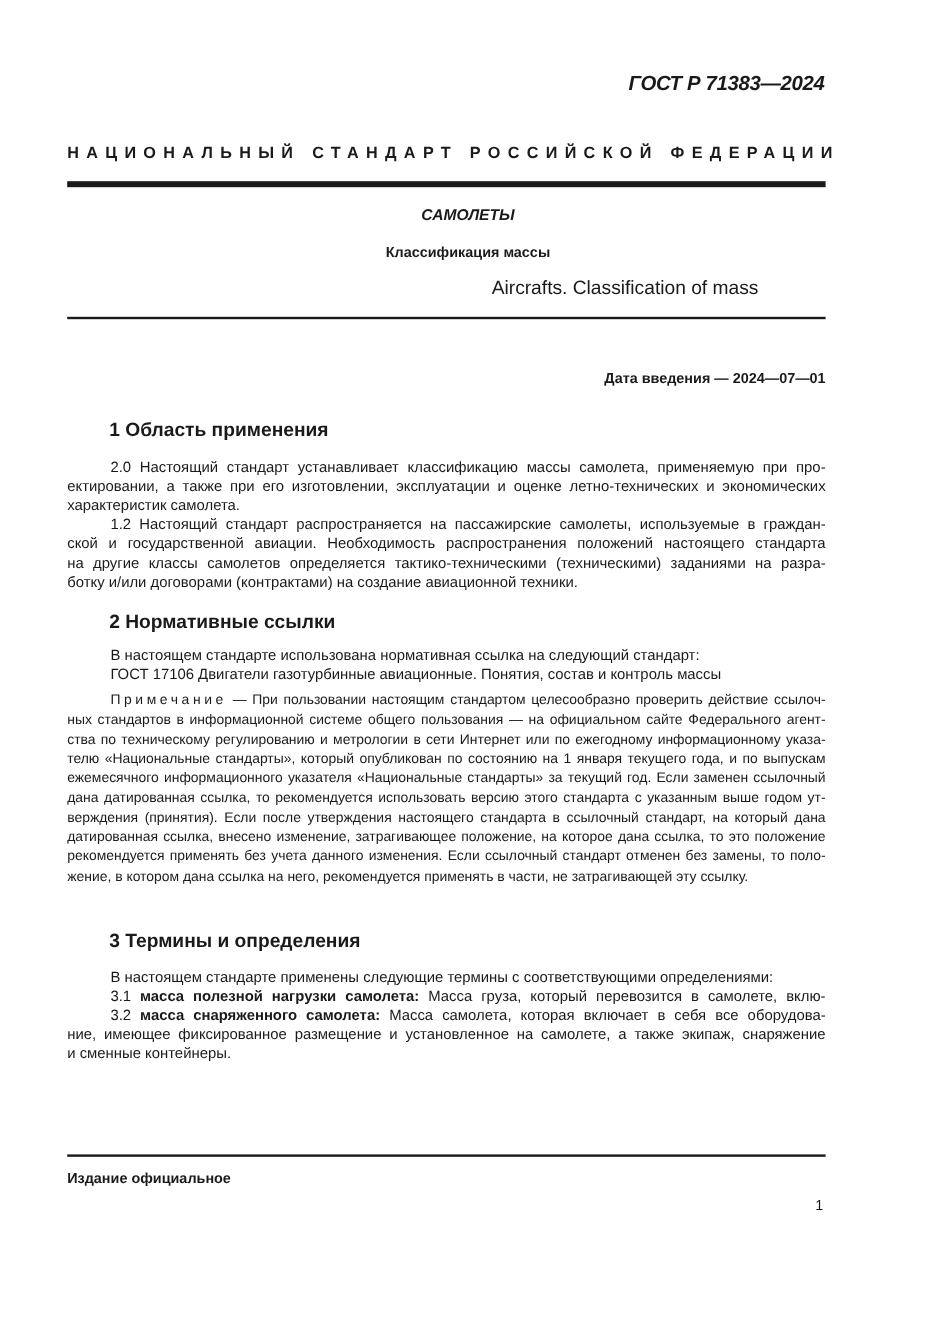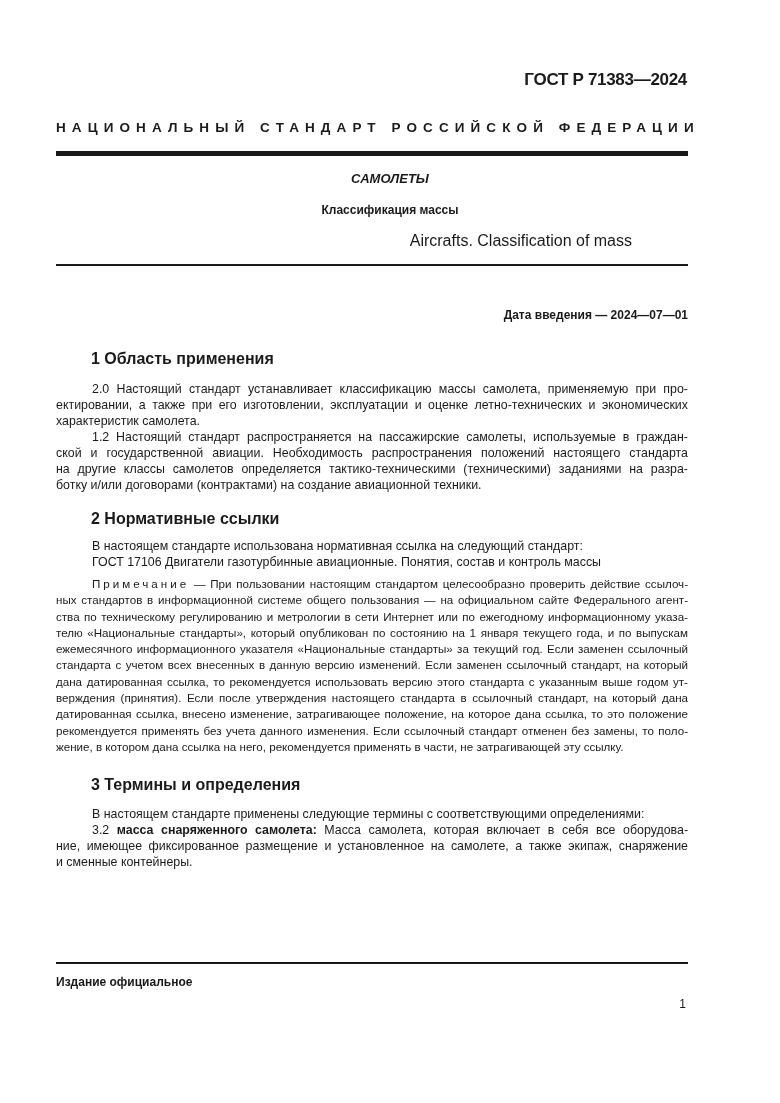--- a/index.html
+++ b/index.html
@@ -1,19 +1,19 @@
 <!DOCTYPE html>
 <html><head>
 <meta charset="utf-8">
 <style>
   html, body { margin: 0; padding: 0; background: #ffffff; }
   body { width: 780px; height: 1103px; position: relative; overflow: hidden;
          font-family: "Liberation Sans", sans-serif; color: #1a1a1a; }
   .abs { position: absolute; }
-  .doc-number { top: 70px; right: 93px; font-size: 17px; font-weight: bold; letter-spacing: -0.3px; }
+  .doc-number { top: 60px; right: 93px; font-size: 17px; font-weight: bold; letter-spacing: -0.3px; font-style: italic; }
   .national { top: 120px; left: 56px; width: 633px; font-size: 13.5px; font-weight: bold; letter-spacing: 6.1px; white-space: nowrap; }
   .rule-thick { top: 151px; left: 56px; width: 632px; height: 5px; background: #1a1a1a; }
   .title { top: 171px; left: 0; width: 780px; text-align: center; font-size: 13px; font-weight: bold; font-style: italic; }
   .subtitle { top: 203px; left: 0; width: 780px; text-align: center; font-size: 12px; font-weight: bold; }
   .entitle { top: 232px; left: 0; width: 632px; text-align: right; font-size: 16px; }
   .rule-thin { top: 264px; left: 56px; width: 632px; height: 2px; background: #1a1a1a; }
   .intro-date { top: 281px; right: 92px; font-size: 12px; font-weight: bold; margin-top: 27px; }
   .body-block { left: 56px; width: 632px; font-size: 12.4px; line-height: 16px; }
   .body-block .line { white-space: nowrap; display: block; text-align: justify; text-align-last: justify; }
   .body-block .line.last { text-align-last: left; }
@@ -56,31 +56,31 @@
 <div class="abs body-block" style="top:538px;">
   <span class="line last indent">В настоящем стандарте использована нормативная ссылка на следующий стандарт:</span>
   <span class="line last indent">ГОСТ 17106  Двигатели газотурбинные авиационные. Понятия, состав и контроль массы</span>
 </div>
 <div class="abs note-block" style="top:576px;">
   <span class="line indent"><span class="spaced">Примечание</span><span> — При пользовании настоящим стандартом целесообразно проверить действие ссылоч-</span></span>
   <span class="line">ных стандартов в информационной системе общего пользования — на официальном сайте Федерального агент-</span>
   <span class="line">ства по техническому регулированию и метрологии в сети Интернет или по ежегодному информационному указа-</span>
   <span class="line">телю «Национальные стандарты», который опубликован по состоянию на 1 января текущего года, и по выпускам</span>
   <span class="line">ежемесячного информационного указателя «Национальные стандарты» за текущий год. Если заменен ссылочный</span>
-  <span class="line">стандарта с учетом всех внесенных в данную версию изменений. Если заменен ссылочный стандарт, на который</span>
   <span class="line">дана датированная ссылка, то рекомендуется использовать версию этого стандарта с указанным выше годом ут-</span>
   <span class="line">верждения (принятия). Если после утверждения настоящего стандарта в ссылочный стандарт, на который дана</span>
   <span class="line">датированная ссылка, внесено изменение, затрагивающее положение, на которое дана ссылка, то это положение</span>
   <span class="line">рекомендуется применять без учета данного изменения. Если ссылочный стандарт отменен без замены, то поло-</span>
   <span class="line last">жение, в котором дана ссылка на него, рекомендуется применять в части, не затрагивающей эту ссылку.</span>
 </div>
 
 <h2 class="sec" style="top:776px;">3  Термины и определения</h2>
 <div class="abs body-block" style="top:806px;">
   <span class="line last indent">В настоящем стандарте применены следующие термины с соответствующими определениями:</span>
+  <span class="line indent"><span>3.1 </span><b>масса полезной нагрузки самолета:</b><span> Масса груза, который перевозится в самолете, вклю-</span></span>
   <span class="line indent"><span>3.2 </span><b>масса снаряженного самолета:</b><span> Масса самолета, которая включает в себя все оборудова-</span></span>
   <span class="line">ние, имеющее фиксированное размещение и установленное на самолете, а также экипаж, снаряжение</span>
   <span class="line last">и сменные контейнеры.</span>
 </div>
 
 <div class="abs rule-foot"></div>
 <div class="abs edition">Издание официальное</div>
 <div class="abs page-num">1</div>
 
 </body></html>

